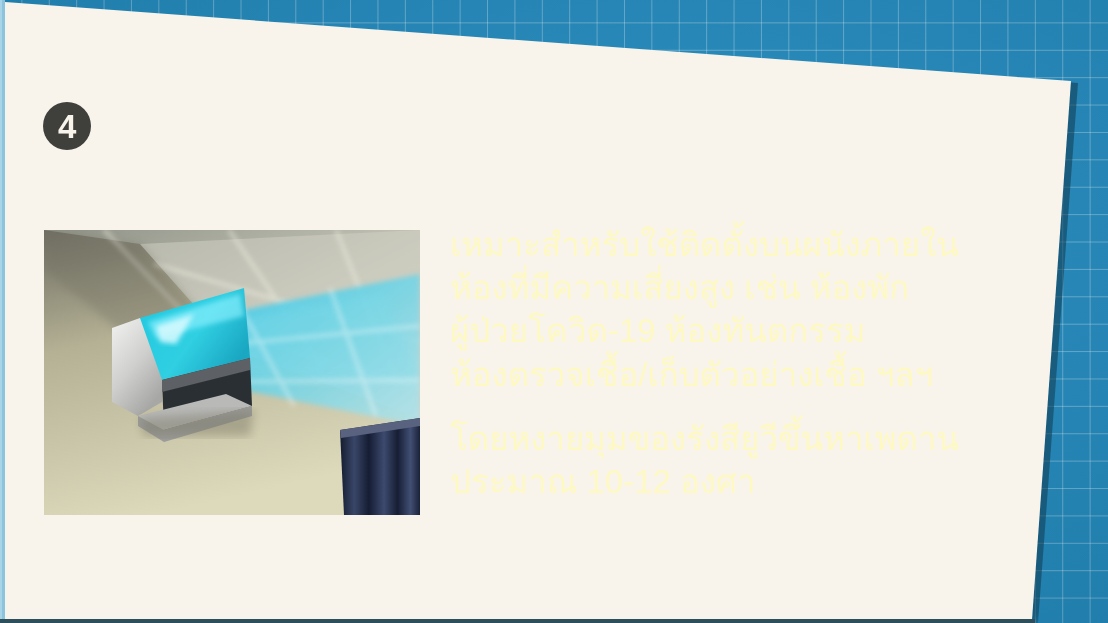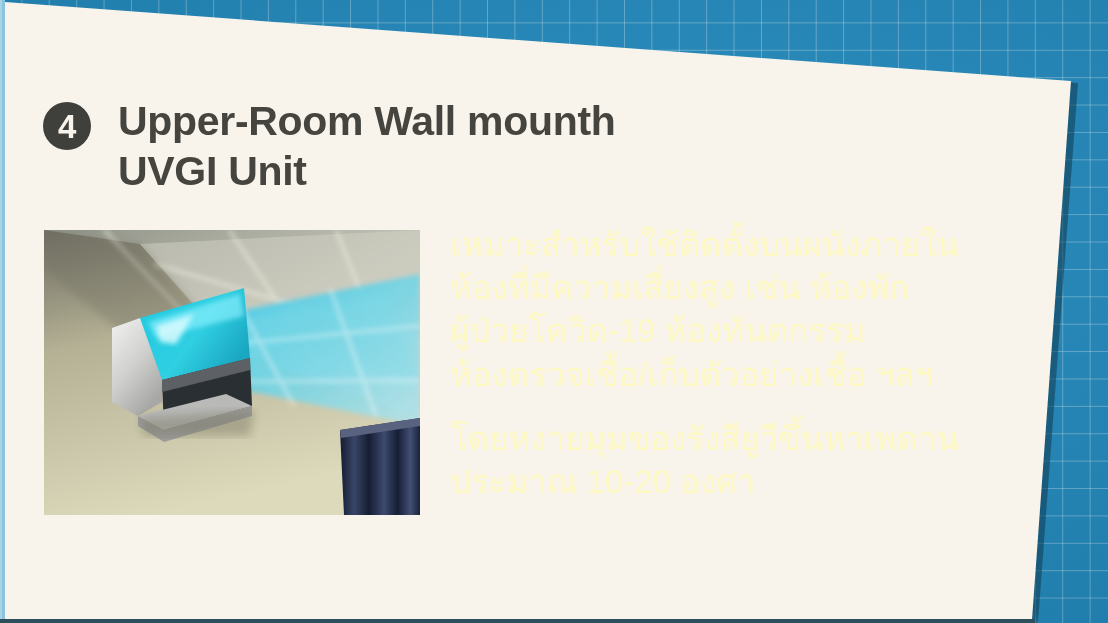--- a/index.html
+++ b/index.html
@@ -151,22 +151,20 @@
   <div id="left-sliver-dark"></div>
 
   <div id="card-shadow"></div>
   <div id="card"></div>
   <div id="card-bottomline"></div>
 
   <div id="content">
 
     <div id="title-row">
       <div id="badge">4</div>
-      <div id="title-text">Upper-Room Wall mounth
-UVGI Unit</div>
     </div>
 
     <div id="photo">
       <svg width="376" height="285" viewBox="0 0 376 285">
         <defs>
           <linearGradient id="wallg" x1="0" y1="0" x2="0.3" y2="1">
             <stop offset="0%" stop-color="#6f6e63"></stop>
             <stop offset="40%" stop-color="#b5b195"></stop>
             <stop offset="100%" stop-color="#ddd9bb"></stop>
           </linearGradient>
@@ -250,17 +248,17 @@
         <polygon points="296,200 376,188 376,196 297,208" fill="#59627f"></polygon>
       </svg>
     </div>
 
     <div id="body-copy">
       <p id="para1">เหมาะสำหรับใช้ติดตั้งบนผนังภายใน
 ห้องที่มีความเสี่ยงสูง เช่น ห้องพัก
 ผู้ป่วยโควิด-19 ห้องทันตกรรม
 ห้องตรวจเชื้อ/เก็บตัวอย่างเชื้อ ฯลฯ</p>
       <p id="para2">โดยหงายมุมของรังสียูวีขึ้นหาเพดาน
-ประมาณ 10-20 องศา</p>
+ประมาณ 10-12 องศา</p>
     </div>
 
   </div>
 </div>
 
 </body></html>

